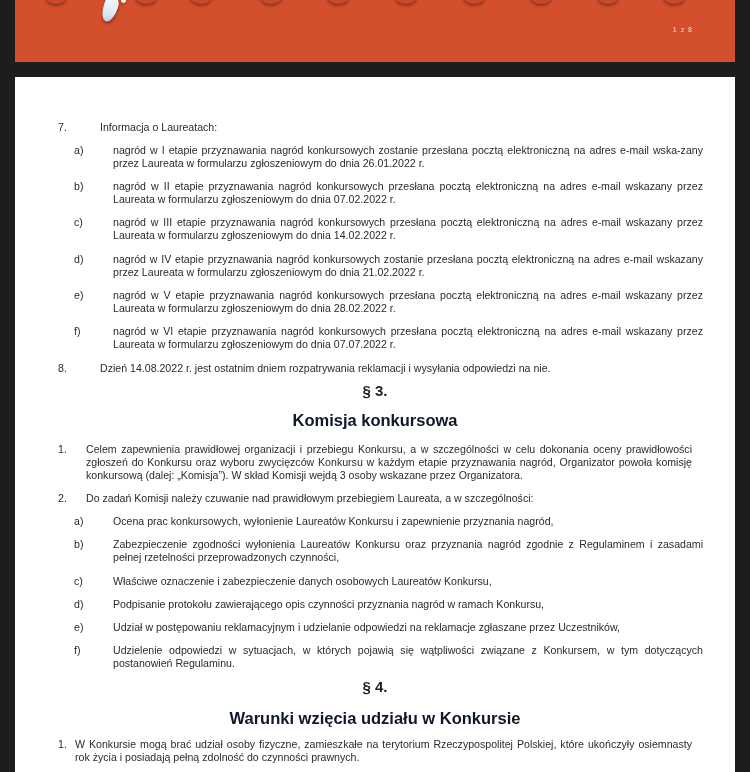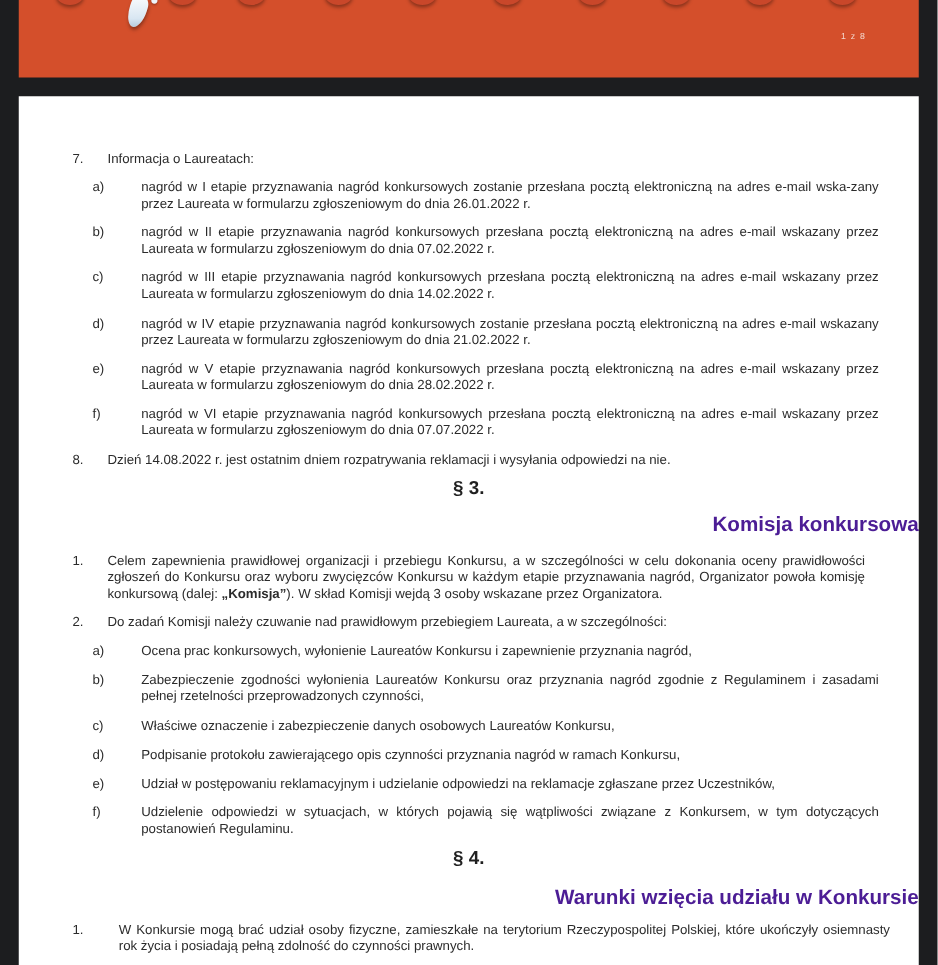--- a/index.html
+++ b/index.html
@@ -42,33 +42,33 @@
     background: #ffffff;
   }
   .content {
     position: absolute; left: 0; top: 0; width: 720px;
     font-size: 10.6px; line-height: 12.8px;
   }
   .row { position: absolute; left: 0; width: 720px; }
   .num { position: absolute; left: 43px; }
   .num-tight { position: absolute; left: 43px; }
   .ltr { position: absolute; left: 59px; }
-  .txt7 { position: absolute; left: 71px; width: 605px; }
+  .txt7 { position: absolute; left: 85px; width: 605px; }
   .txtA { position: absolute; left: 87px; width: 590px; text-align: justify; margin-left: 11px; }
   .txt-main { position: absolute; left: 71px; width: 606px; text-align: justify; }
-  .txt-s4 { position: absolute; left: 60px; width: 617px; text-align: justify; margin-left: 20px; }
+  .txt-s4 { position: absolute; left: 60px; width: 617px; text-align: justify; }
   .sec-num {
     position: absolute; left: 0; width: 720px; text-align: center;
     font-weight: bold; font-size: 15px; color: #1f1f1f;
   }
   .sec-title {
-    position: absolute; left: 0; width: 720px; text-align: right;
-    font-weight: bold; font-size: 16.5px; color: #4c1d95;
+    position: absolute; left: 0; width: 720px; text-align: center;
+    font-weight: bold; font-size: 16.5px; color: #0f172a;
   }
-  b { font-weight: bold; margin-top: 16px; }
+  b { font-weight: normal; margin-top: 16px; }
 </style>
 </head>
 <body>
 
 <div class="banner">
   <span class="bubble" style="left:30px"></span>
   <span class="bubble" style="left:120px"></span>
   <span class="bubble" style="left:175px"></span>
   <span class="bubble" style="left:245px"></span>
   <span class="bubble" style="left:312px"></span>

